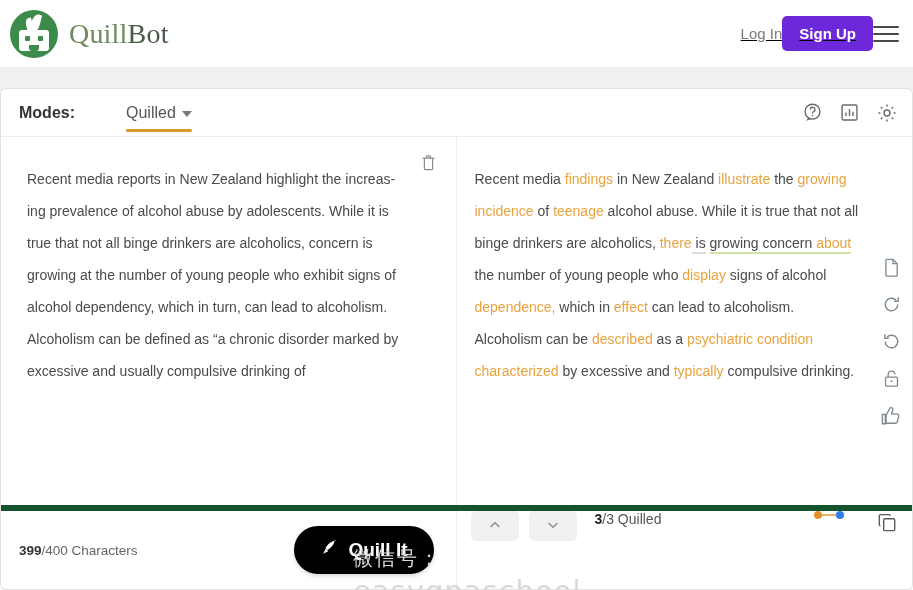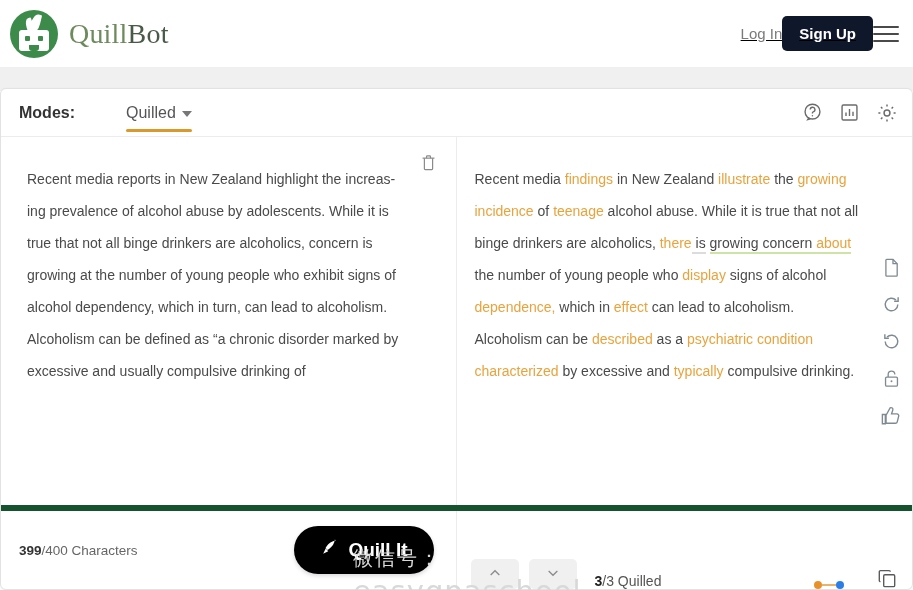--- a/index.html
+++ b/index.html
@@ -58,21 +58,21 @@
     font-size: 28px; color: #6e8b5e; letter-spacing: 0.2px;
   }
   .brand-name b { color: #4a5a48; font-weight: 400; }
   .header-right {
     margin-left: auto; display: flex; align-items: center;  text-decoration: underline;
   }
   .login-link {
     font-size: 15px; color: #7a7a7a; cursor: pointer;
   }
   .signup-btn {
-    background: #0f172a; color: #ffffff;
+    background: #6d28d9; color: #ffffff;
     font-size: 15px; font-weight: bold;
     padding: 9px 17px; border-radius: 5px;
     border: none; cursor: pointer;
   }
   .hamburger {
     width: 26px; height: 20px; cursor: pointer;
     display: flex; flex-direction: column; justify-content: space-between;
     padding: 2px 0;
   }
   .hamburger span { display: block; height: 2px; background: #4a4a4a; border-radius: 1px; }
@@ -190,21 +190,21 @@
   .char-count b { color: #333; }
   .quill-btn {
     margin-left: auto; background: #000000; color: #fff;
     font-size: 19px; font-weight: bold;
     border: none; border-radius: 24px;
     padding: 12px 26px; cursor: pointer;
     display: flex; align-items: center; gap: 9px;
     box-shadow: 0 2px 4px rgba(0,0,0,0.15);
   }
   .footer-right {
-    width: 456px; display: flex; align-items: flex-end;
+    width: 456px; display: flex; align-items: flex-start;
     padding: 0 14px 0 14px; gap: 10px;
   }
   .navbtn {
     width: 48px; height: 30px; background: #f0f0f0;
     border: none; border-radius: 5px; cursor: pointer;
     display: flex; align-items: center; justify-content: center;
   }
   .quilled { font-size: 14px; color: #555; margin-left: 8px; }
   .quilled b { color: #222; }
   .legend { margin-left: auto; display: flex; align-items: center; gap: 0; }

